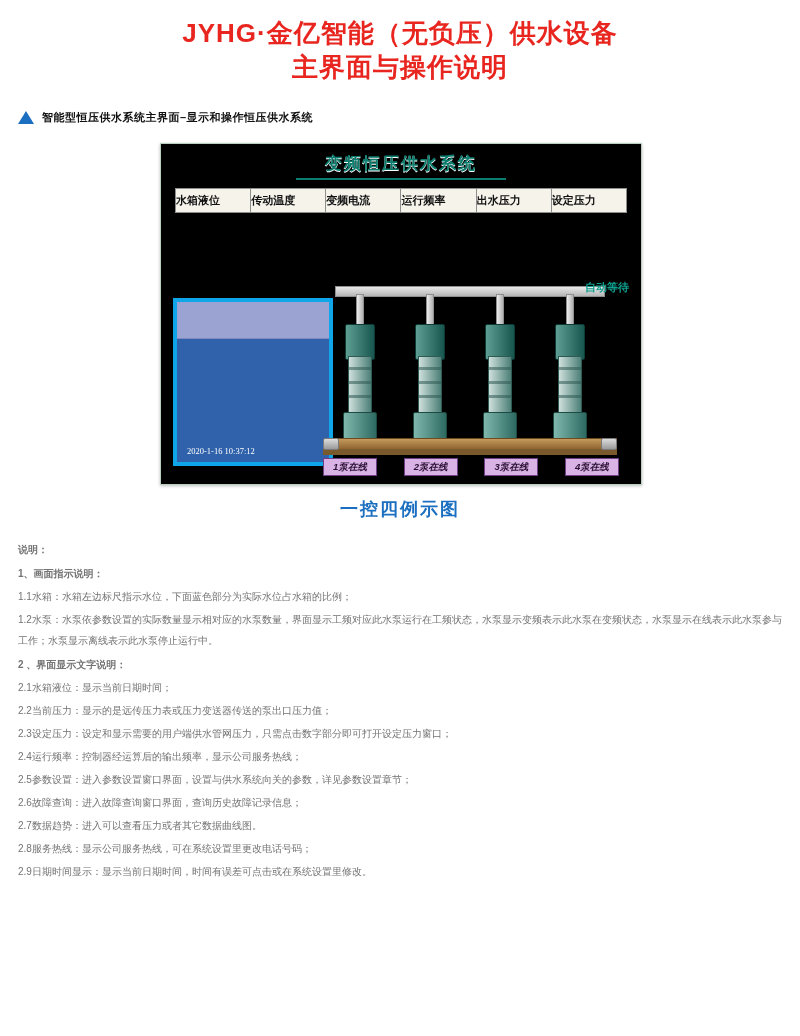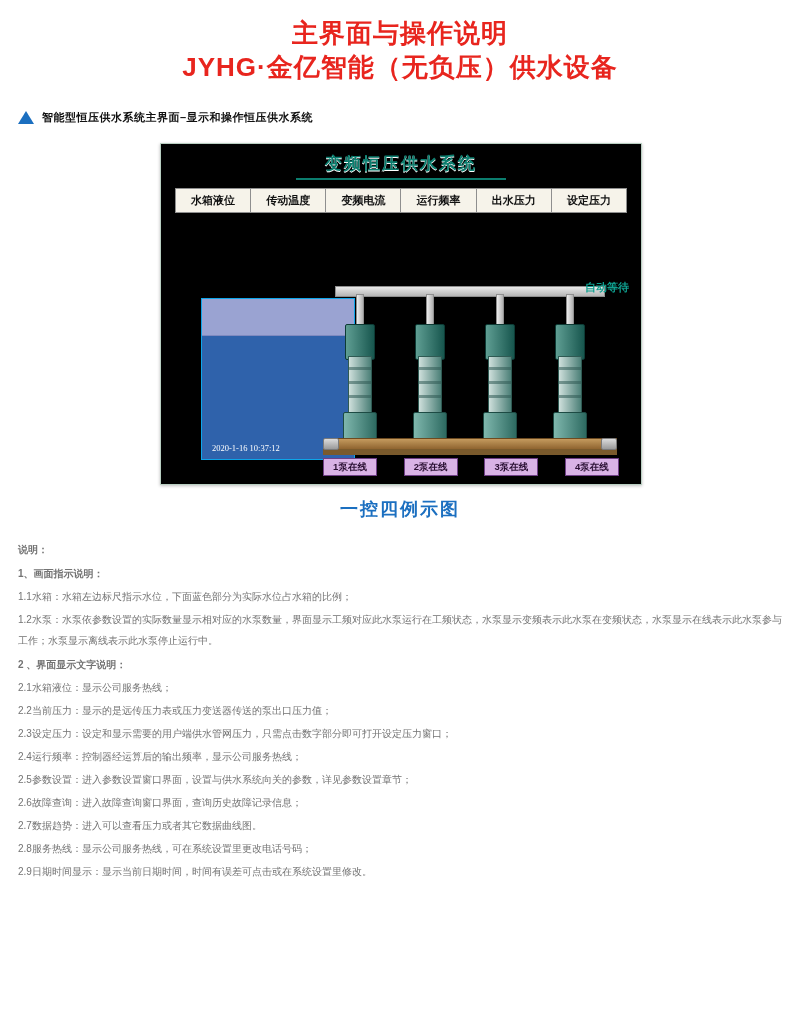--- a/index.html
+++ b/index.html
@@ -79,40 +79,39 @@
 
   
   .dtable{
     margin:8px auto 0 auto;
     border-collapse:collapse;
     width:336px;
     background:#f6f3ea;
   }
   .dtable td{
     border:1px solid #8e8e8e;
-    text-align:center;
+    text-align:left;
     font-size:11px;
     font-weight:bold;
     padding:4px 0;
     font-family:"Liberation Serif","DejaVu Serif",serif;
     color:#111;
   }
   .dtable tr.hdr td{font-size:11px;}
   .dtable tr.val td{font-size:12px;}
 
   
   .graphic{
     position:absolute;
     left:8px;top:108px;right:8px;bottom:6px;
   }
   .tank{
     position:absolute;left:2px;top:38px;width:118px;height:140px;
     background:#2f62ab;
-    border:1px solid #0ea5e9;
-    margin-left:28px;
+    border:4px solid #0ea5e9;
   }
   .tank-top{
     position:absolute;left:0;top:0;width:100%;height:28px;
     background:#9aa3d2;
     border-bottom:1px solid #7f8ac0;
   }
   .tank-date{
     position:absolute;left:10px;bottom:6px;
     font-size:8.5px;color:#ffffff;
     font-family:"Liberation Serif",serif;
@@ -179,21 +178,21 @@
   }
   .pump-tags{
     position:absolute;left:114px;bottom:2px;width:236px;
     display:flex;justify-content:space-between;
   }
   .pump-tag{
     width:52px;height:16px;
     background:#d9b3e6;
     border:1px solid #6f3f86;
     color:#2a1033;font-size:9.5px;font-weight:bold;
-    display:flex;align-items:center;justify-content:center;
+    display:flex;align-items:center;justify-content:center;font-style:italic;
   }
 
   .hmi-caption{
     text-align:center;
     color:#1b6fc0;
     font-weight:bold;
     font-size:18px;
     margin-top:12px;
     letter-spacing:2px;
   }
@@ -208,22 +207,22 @@
   .notes p{margin:0 0 2px 0;}
   .notes p.sub{text-indent:0;}
   .notes p.head{font-weight:bold;margin-top:3px;}
 </style>
 </head>
 <body>
 
 <div class="page">
 
   <div class="title-block">
+    <div class="title-line">JYHG·金亿智能（无负压）供水设备</div>
     <div class="title-line">主界面与操作说明</div>
-    <div class="title-line">JYHG·金亿智能（无负压）供水设备</div>
   </div>
 
   <div class="section-head">
     <span class="tri"></span>
     <span class="section-head-text">智能型恒压供水系统主界面–显示和操作恒压供水系统</span>
   </div>
 
   <div class="hmi-wrap" style="width:480px;">
     <div class="hmi" style="width:480px;height:340px;">
       <div class="hmi-inner">
@@ -313,21 +312,21 @@
     </div>
     <div class="hmi-caption">一控四例示图</div>
   </div>
 
   <div class="notes">
     <p class="head">说明：</p>
     <p class="head">1、画面指示说明：</p>
     <p class="sub">1.1水箱：水箱左边标尺指示水位，下面蓝色部分为实际水位占水箱的比例；</p>
     <p class="sub">1.2水泵：水泵依参数设置的实际数量显示相对应的水泵数量，界面显示工频对应此水泵运行在工频状态，水泵显示变频表示此水泵在变频状态，水泵显示在线表示此水泵参与工作；水泵显示离线表示此水泵停止运行中。</p>
     <p class="head">2 、界面显示文字说明：</p>
-    <p class="sub">2.1水箱液位：显示公司服务热线；</p>
+    <p class="sub">2.1水箱液位：显示当前日期时间；</p>
     <p class="sub">2.2当前压力：显示的是远传压力表或压力变送器传送的泵出口压力值；</p>
     <p class="sub">2.3设定压力：设定和显示需要的用户端供水管网压力，只需点击数字部分即可打开设定压力窗口；</p>
     <p class="sub">2.4运行频率：控制器经运算后的输出频率，显示公司服务热线；</p>
     <p class="sub">2.5参数设置：进入参数设置窗口界面，设置与供水系统向关的参数，详见参数设置章节；</p>
     <p class="sub">2.6故障查询：进入故障查询窗口界面，查询历史故障记录信息；</p>
     <p class="sub">2.7数据趋势：进入可以查看压力或者其它数据曲线图。</p>
     <p class="sub">2.8服务热线：显示公司服务热线，可在系统设置里更改电话号码；</p>
     <p class="sub">2.9日期时间显示：显示当前日期时间，时间有误差可点击或在系统设置里修改。</p>
   </div>
 

